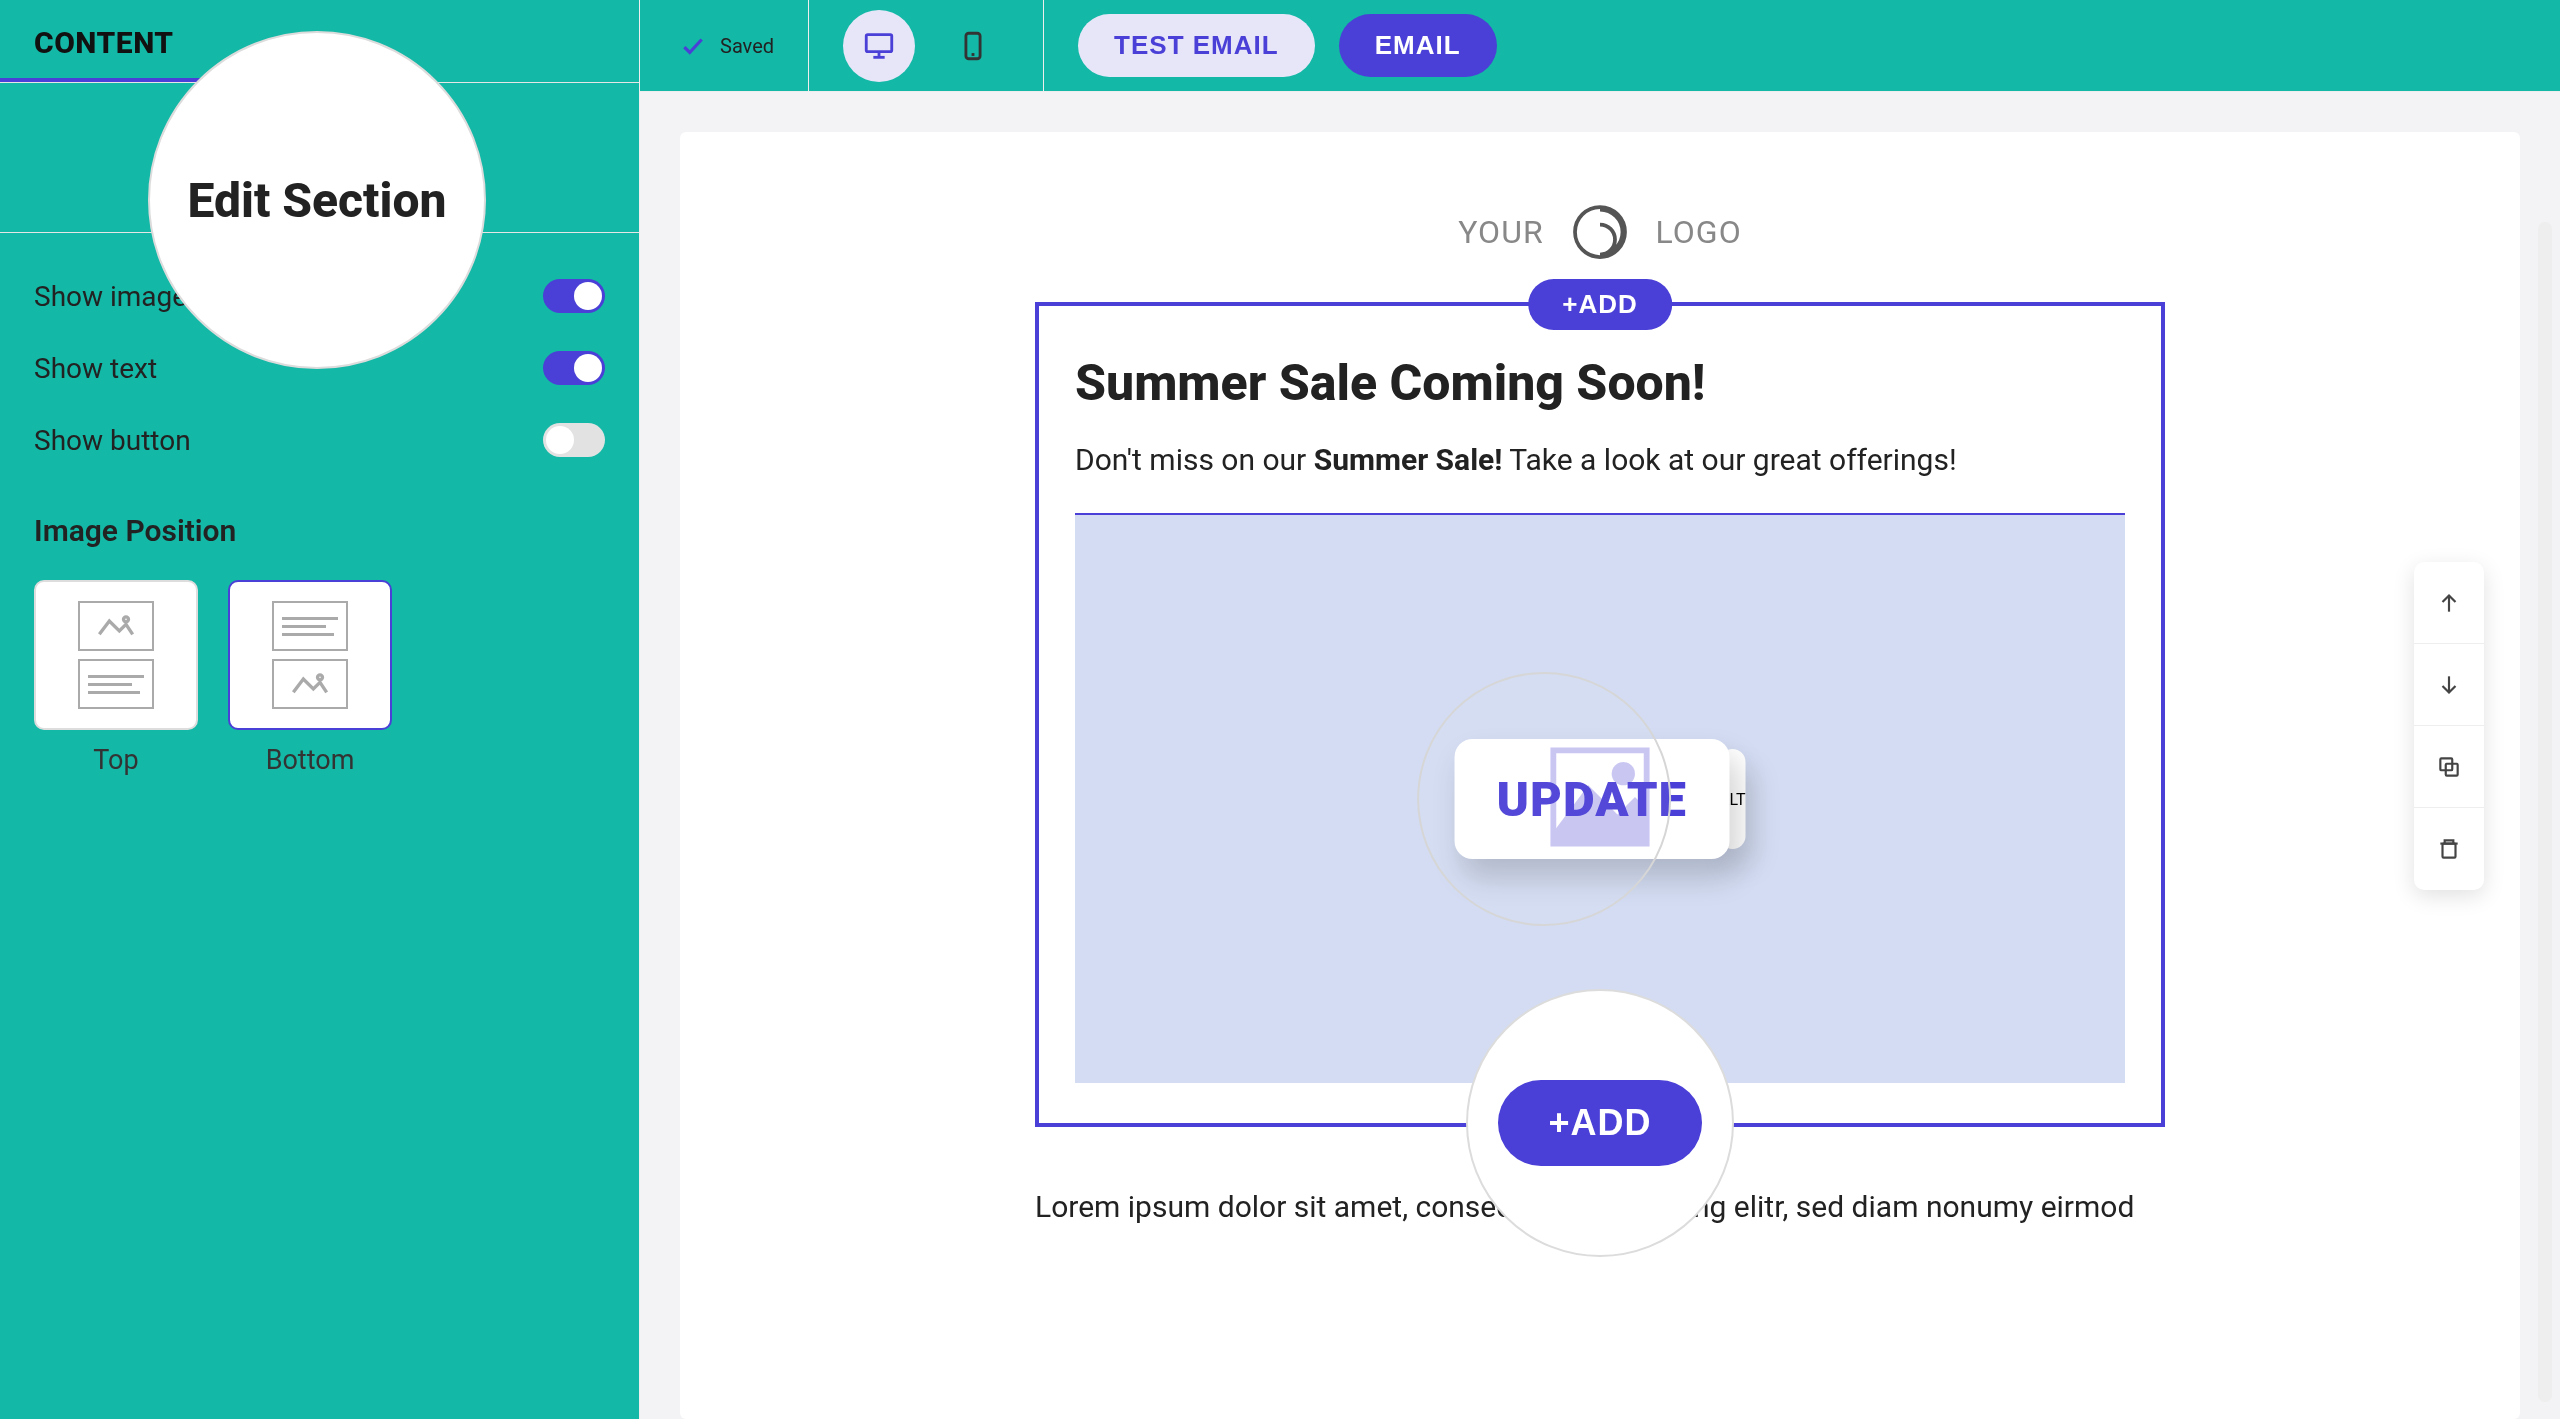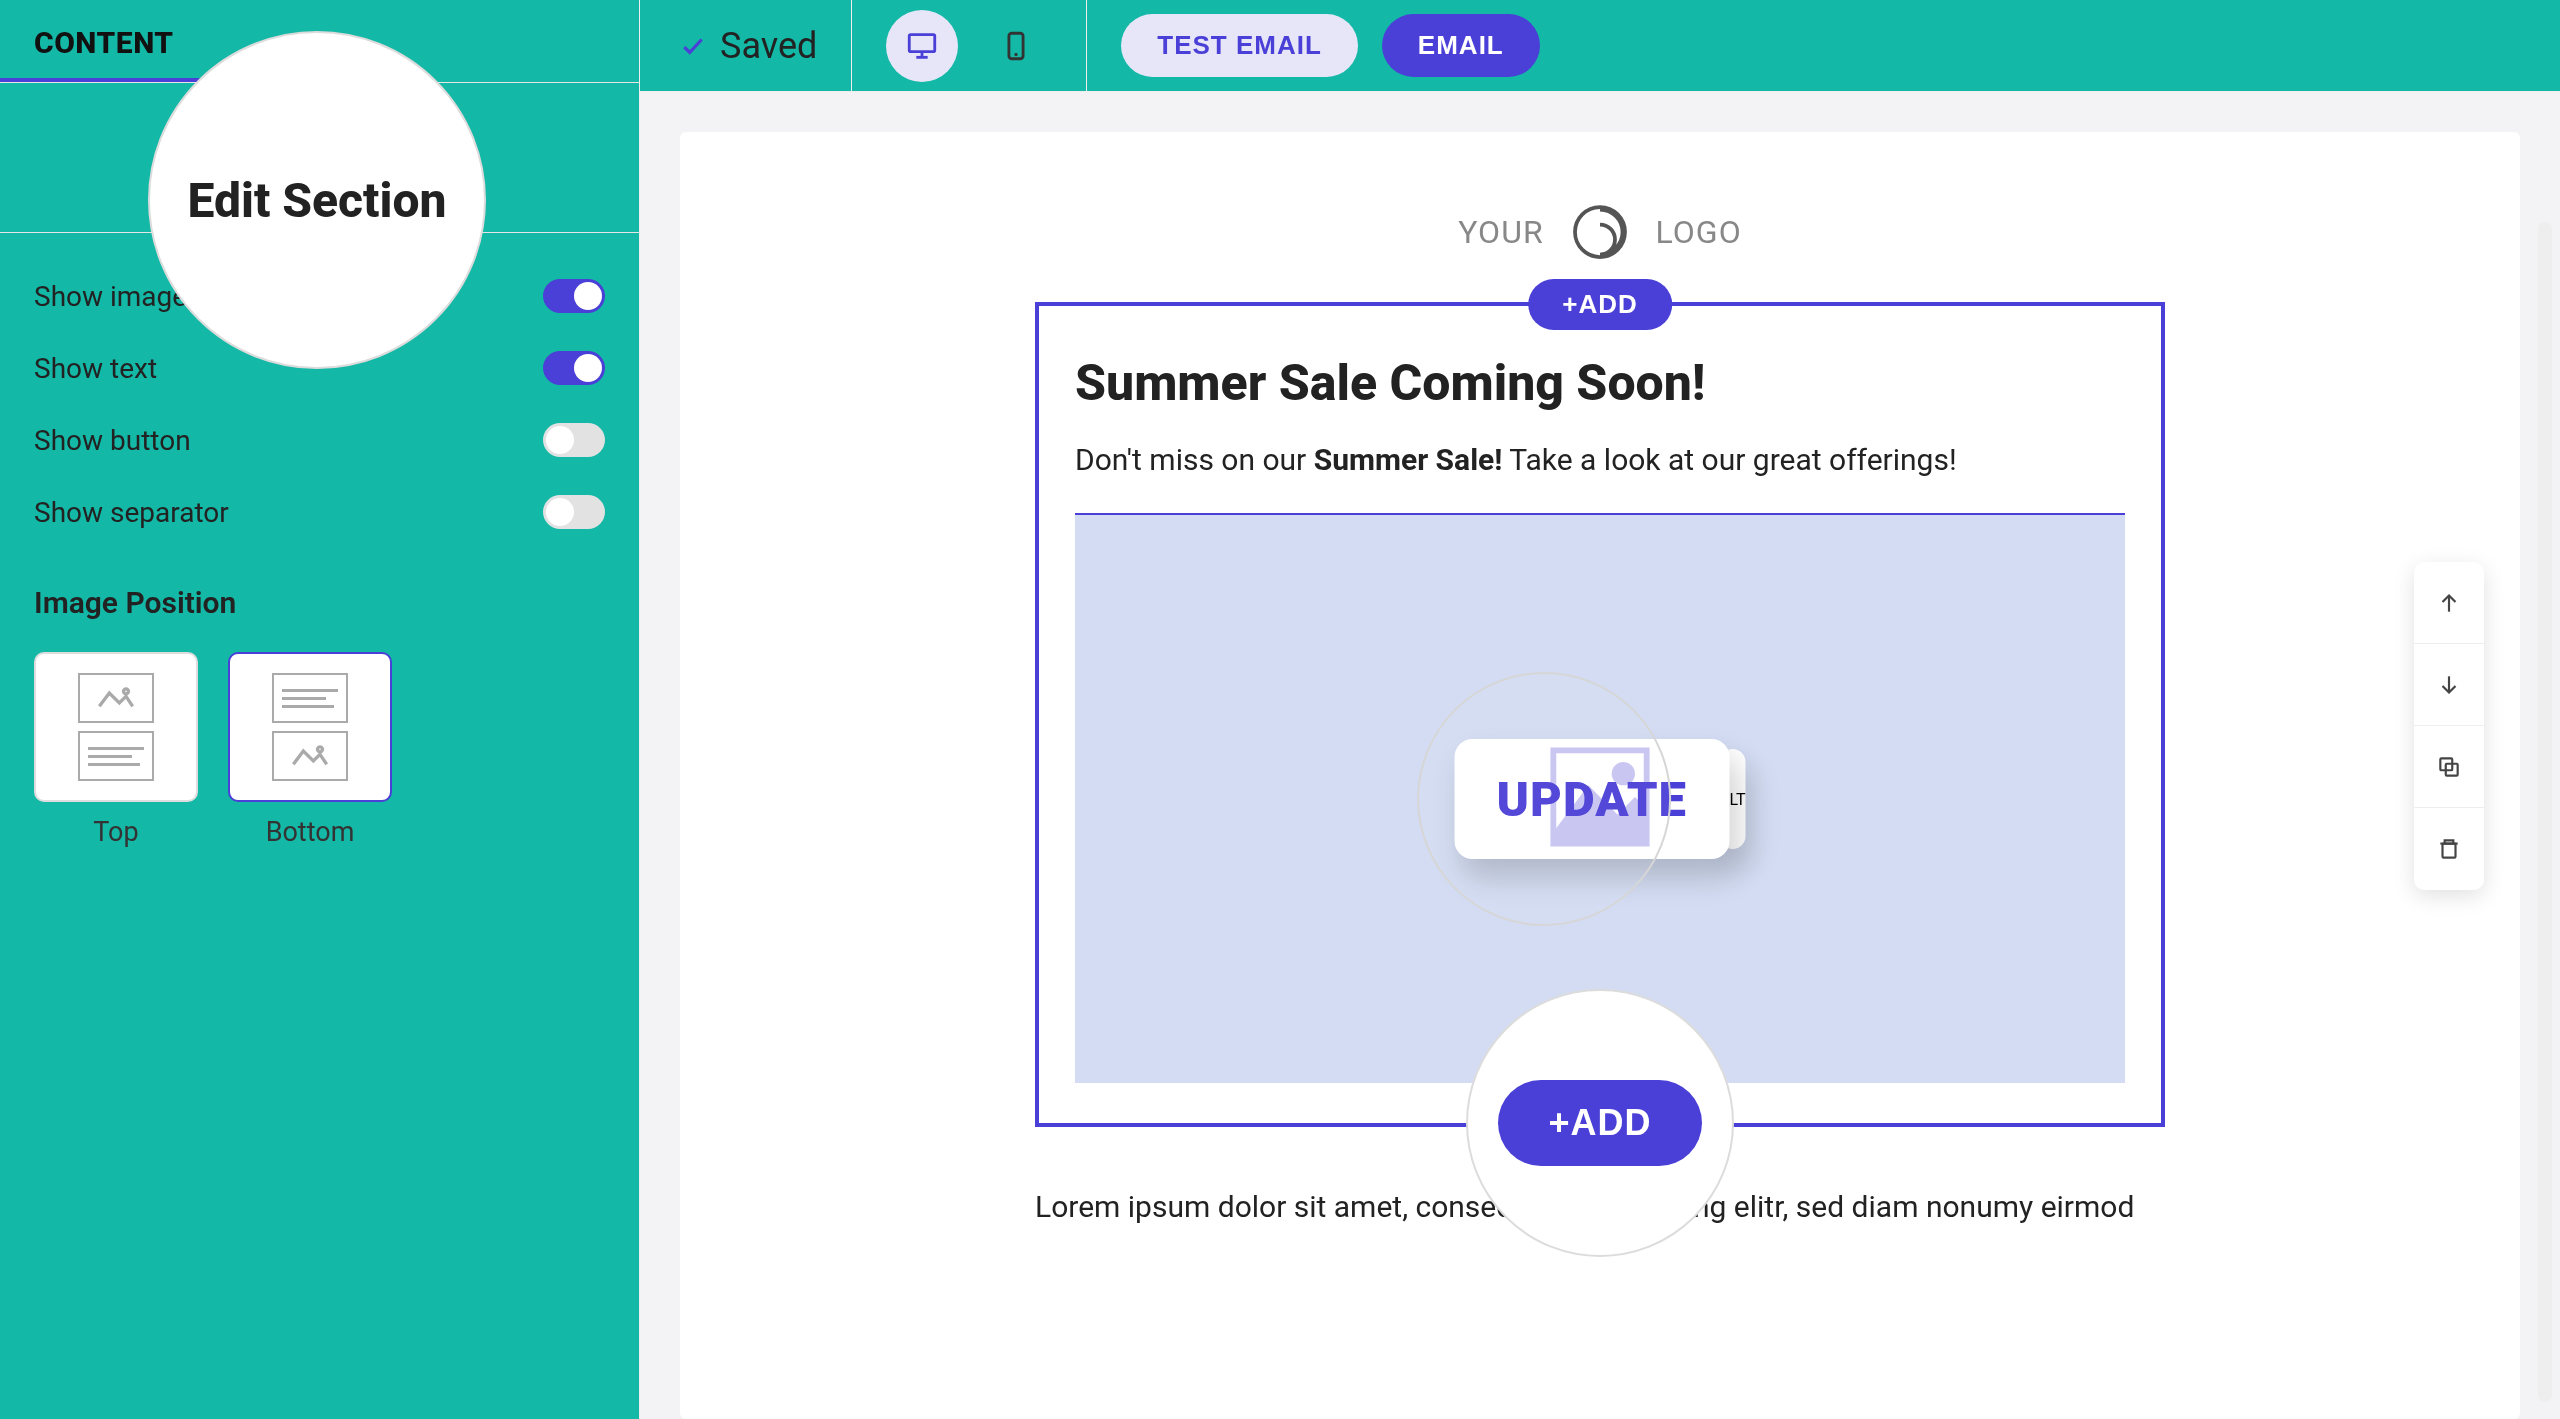--- a/index.html
+++ b/index.html
@@ -186,21 +186,21 @@
   font-size: 28px;
   color: #333;
   flex: 1;
 }
 .saved {
   display: flex;
   align-items: center;
   gap: 14px;
 }
 .saved svg { width: 26px; height: 26px; color: #4a3fd6; }
-.saved span { font-size: 36px; color: #222; }
+.saved span { font-size: 20px; color: #222; }
 .divider-v { width: 1px; height: 92px; background: #eee; margin: 0 10px; }
 .device-toggle { display: flex; gap: 22px; align-items: center; }
 .device-btn {
   width: 72px; height: 72px;
   border-radius: 50%;
   display: flex; align-items: center; justify-content: center;
   cursor: pointer;
 }
 .device-btn.active { background: #e7e6f9; }
 .device-btn svg { width: 34px; height: 34px; color: #4a3fd6; }
@@ -439,26 +439,20 @@
           </div>
       </div>
       <div class="toggle-row">
         <label>Show text</label>
         <div class="toggle on">
             <div class="knob"></div>
           </div>
       </div>
       <div class="toggle-row">
         <label>Show button</label>
-        <div class="toggle">
-            <div class="knob"></div>
-          </div>
-      </div>
-      <div class="toggle-row">
-        <label>Show separator</label>
         <div class="toggle">
             <div class="knob"></div>
           </div>
       </div>
 
       <div class="img-pos-label">Image Position</div>
       <div class="img-pos-row">
         <div class="img-pos-option">
           <div class="img-pos-box">
             <div class="mini img">

